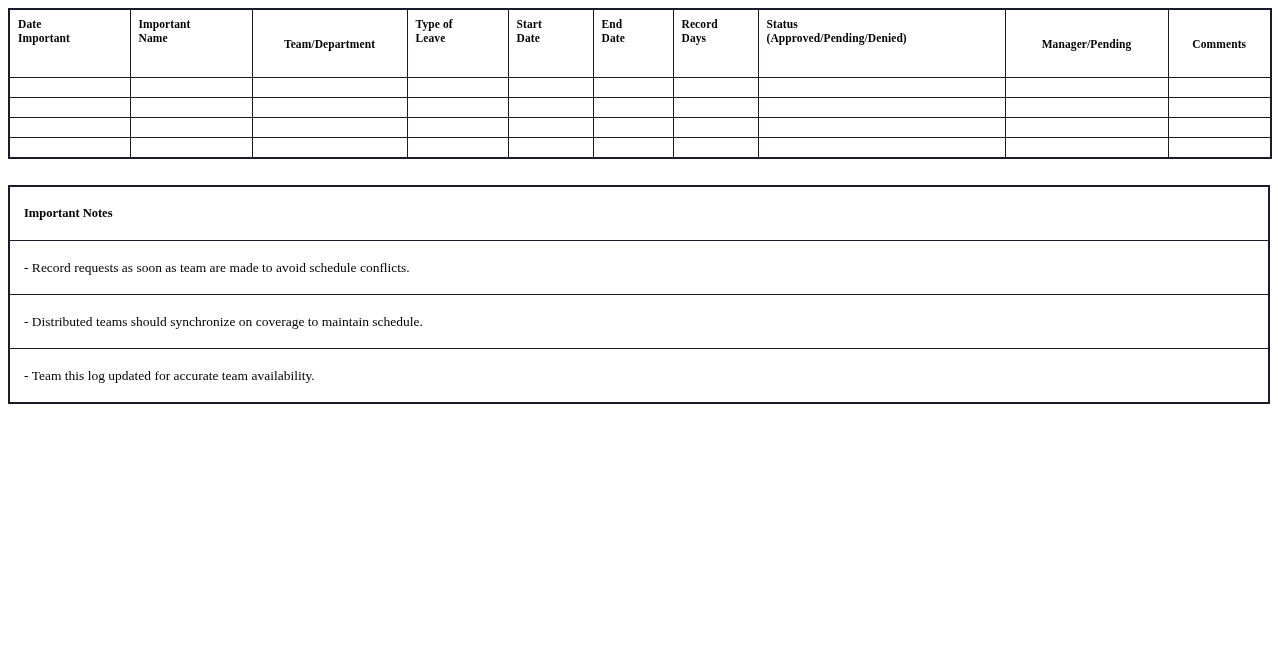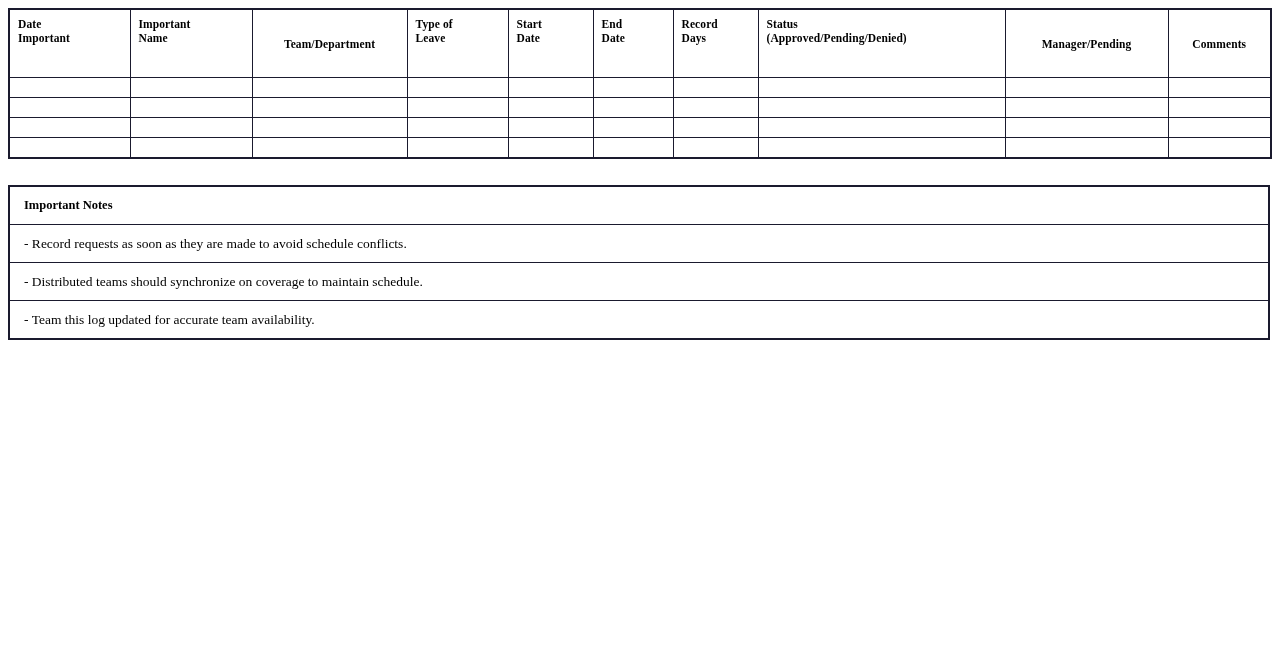--- a/index.html
+++ b/index.html
@@ -79,21 +79,21 @@
   table.notes {
     border-collapse: collapse;
     table-layout: fixed;
     width: 1262px;
     border: 2px solid #1a1a2e;
   }
 
   table.notes td {
     border: 1px solid #1a1a2e;
     height: 37px;
-    padding: 0 14px;
+    padding: 8px 14px;
     vertical-align: middle;
     font-size: 13.5px;
     line-height: 17px;
     background: #ffffff;
   }
 
   table.notes td.notes-heading {
     font-weight: bold;
     font-size: 12.5px;
   }
@@ -184,21 +184,21 @@
     </table>
   </div>
 
   <div class="notes-table-wrap">
     <table class="notes">
       <tbody>
         <tr>
           <td class="notes-heading">Important Notes</td>
         </tr>
           <tr>
-            <td>- Record requests as soon as they are made to avoid schedule conflicts.</td>
+            <td>- Record requests as soon as team are made to avoid schedule conflicts.</td>
           </tr>
           <tr>
             <td>- Distributed teams should synchronize on coverage to maintain schedule.</td>
           </tr>
           <tr>
             <td>- Team this log updated for accurate team availability.</td>
           </tr>
         </tbody>
     </table>
   </div>

